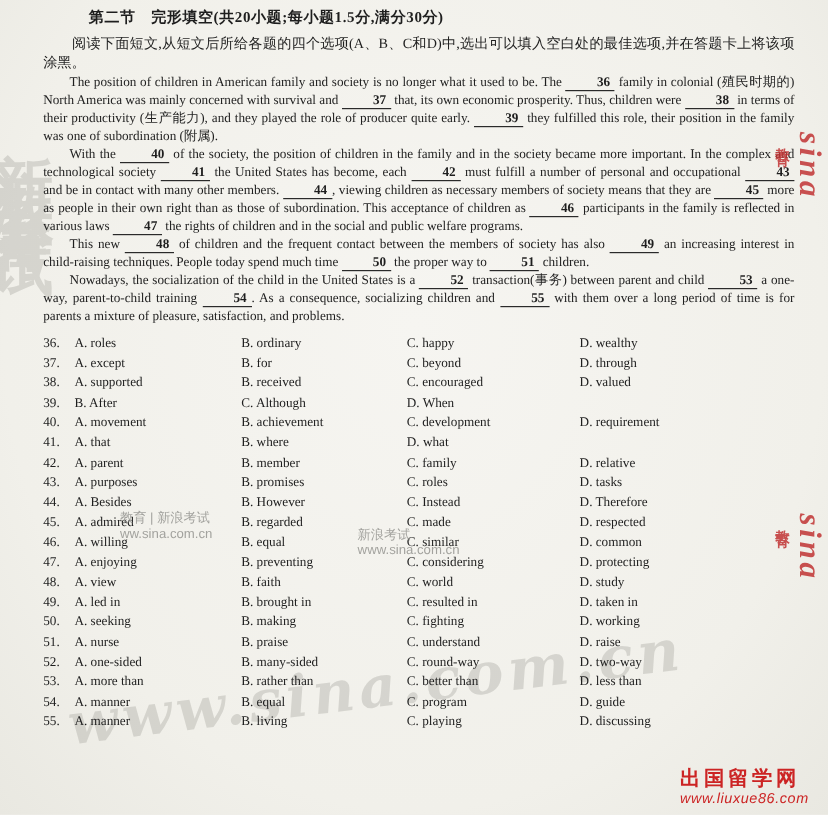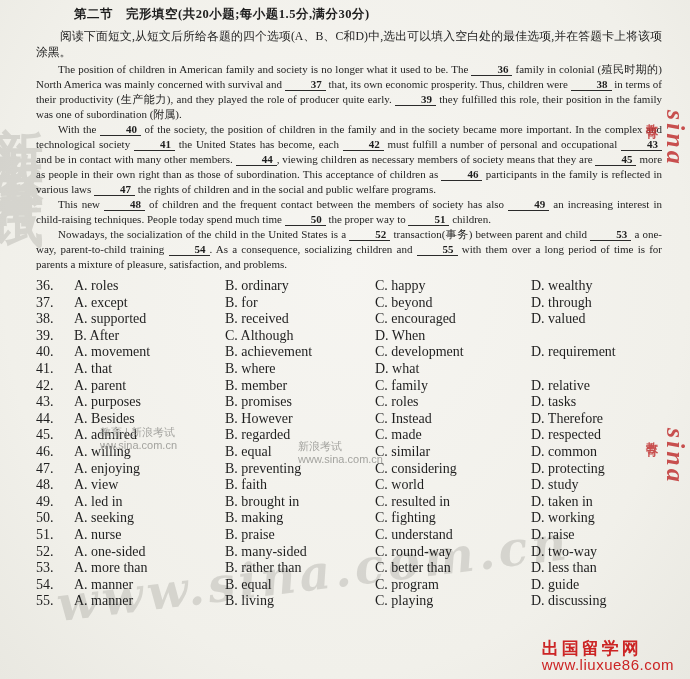--- a/index.html
+++ b/index.html
@@ -13,21 +13,21 @@
   }
   .content{position:absolute;left:36px;top:4px;width:626px;z-index:2;}
   .title{font-size:12.5px;font-weight:bold;margin:2px 0 5px 38px;letter-spacing:.5px;}
   .instr{font-size:11.8px;line-height:16px;margin:0 0 2px 0;text-indent:24px;text-align:justify;}
   .para{font-size:11px;line-height:15px;margin:0;text-align:justify;text-indent:22px;}
   .blank{
     display:inline-block;min-width:28px;padding:0 4px;text-align:center;
     border-bottom:1px solid #2a2a2a;font-weight:bold;line-height:11px;
   }
   #options{margin-top:6px;}
-  .opt-row{display:grid;grid-template-columns:26px 139px 138px 144px 1fr;font-size:14px;line-height:16.6px;gap:12px;}
+  .opt-row{display:grid;grid-template-columns:26px 139px 138px 144px 1fr;font-size:11px;line-height:16.6px;}
   .opt-num{text-align:left;}
   .opt-cell{white-space:nowrap;overflow:hidden;}
 
   
   .wm{position:absolute;pointer-events:none;}
   .wm-big-left{
     left:-18px;top:84px;z-index:0;writing-mode:vertical-rl;
     font-size:52px;font-weight:bold;color:#97968f;opacity:.30;letter-spacing:14px;
     font-family:"Liberation Serif",serif;
   }
@@ -42,21 +42,21 @@
   .wm-sina-1{right:0px;top:110px;}
   .wm-sina-2{right:0px;top:428px;}
   .wm-gray{z-index:3;color:#8f8f8b;opacity:.8;font-size:11px;line-height:13px;
     font-family:"Liberation Sans",sans-serif;}
   .wm-gray-left{left:100px;top:426px;}
   .wm-gray-mid{left:298px;top:440px;}
 
   .footer{position:absolute;right:16px;bottom:7px;z-index:3;color:#cc2424;
     font-family:"Liberation Sans",sans-serif;}
   .footer-name{font-size:17px;font-weight:bold;letter-spacing:3px;line-height:19px;margin-top:20px;}
-  .footer-url{font-size:15px;line-height:14px;letter-spacing:.5px;}
+  .footer-url{font-size:12px;line-height:14px;letter-spacing:.5px;font-style:italic;}
 </style>
 </head>
 <body>
 
 <div class="page">
 
   <div class="wm wm-big-left">新浪教育考试</div>
   <div class="wm wm-big-bottom">www.sina.com.cn</div>
 
   <div class="content">

